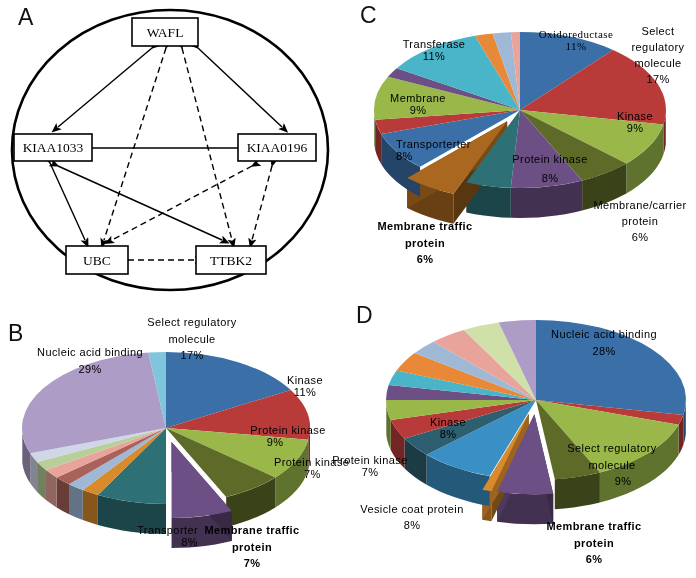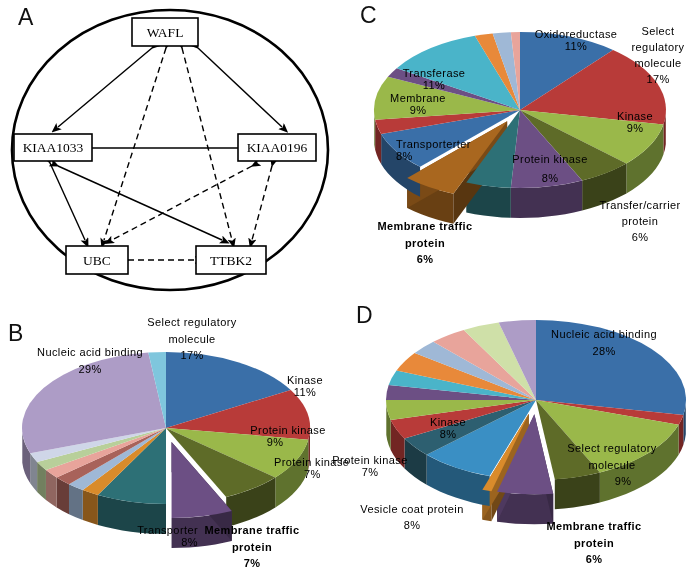--- a/index.html
+++ b/index.html
@@ -154,37 +154,37 @@
         <path d="M172.00,110.00L27.15,119.78A146,78 0 0 1 39.90,76.79Z" fill="#9ab84a"></path>
         <path d="M172.00,110.00L39.90,76.79A146,78 0 0 1 48.73,68.21Z" fill="#6c4f84"></path>
         <path d="M172.00,110.00L48.73,68.21A146,78 0 0 1 126.88,35.82Z" fill="#4ab4c9"></path>
         <path d="M172.00,110.00L126.88,35.82A146,78 0 0 1 144.64,33.38Z" fill="#e8893a"></path>
         <path d="M172.00,110.00L144.64,33.38A146,78 0 0 1 162.83,32.15Z" fill="#9fb8d6"></path>
         <path d="M172.00,110.00L162.83,32.15A146,78 0 0 1 172.00,32.00Z" fill="#e8a49b"></path>
       </g>
     </svg>
 
   <div style="position:absolute; left:0; top:0; width:348px; height:290px; pointer-events:none;">
-    <div style="position:absolute; left:168px; top:28px; width:120px; text-align:center;" class="pie-label">
+    <div style="position:absolute; left:168px; top:28px; width:120px; text-align:center;font-family:Liberation Serif, serif;" class="pie-label">
       <div>Oxidoreductase</div>
       <div>11%</div>
     </div>
 
     <div style="position:absolute; left:272px; top:24px; width:76px; text-align:center; line-height:1.45;" class="pie-label">
       <div>Select regulatory molecule</div>
       <div>17%</div>
     </div>
 
     <div style="position:absolute; left:254px; top:110px; width:66px; text-align:center;" class="pie-label">
       <div>Kinase</div>
       <div>9%</div>
     </div>
 
     <div style="position:absolute; left:236px; top:198px; width:112px; text-align:center; line-height:1.45;" class="pie-label">
-      <div>Transfer/carrier protein</div>
+      <div>Membrane/carrier protein</div>
       <div>6%</div>
     </div>
 
     <div style="position:absolute; left:150px; top:153px; width:104px; text-align:center;" class="pie-label">
       <div>Protein kinase</div>
       <div style="margin-top:7px">8%</div>
     </div>
 
     <div style="position:absolute; left:18px; top:218px; width:118px; text-align:center; line-height:1.5;" class="pie-label bold">
       <div>Membrane traffic protein</div>
@@ -194,21 +194,21 @@
     <div style="position:absolute; left:48px; top:138px; width:102px; text-align:left;" class="pie-label">
       <div>Transporterter</div>
       <div>8%</div>
     </div>
 
     <div style="position:absolute; left:26px; top:92px; width:88px; text-align:center;" class="pie-label">
       <div>Membrane</div>
       <div>9%</div>
     </div>
 
-    <div style="position:absolute; left:36px; top:38px; width:100px; text-align:center;margin-top:29px;" class="pie-label">
+    <div style="position:absolute; left:36px; top:38px; width:100px; text-align:center;" class="pie-label">
       <div>Transferase</div>
       <div>11%</div>
     </div>
   </div>
 </div>
 
 <div class="panel" id="panel-b">
   <div class="panel-letter" style="left:8px; top:22px;">B</div>
   <svg width="356" height="278" viewBox="0 0 356 278">
       <g>

